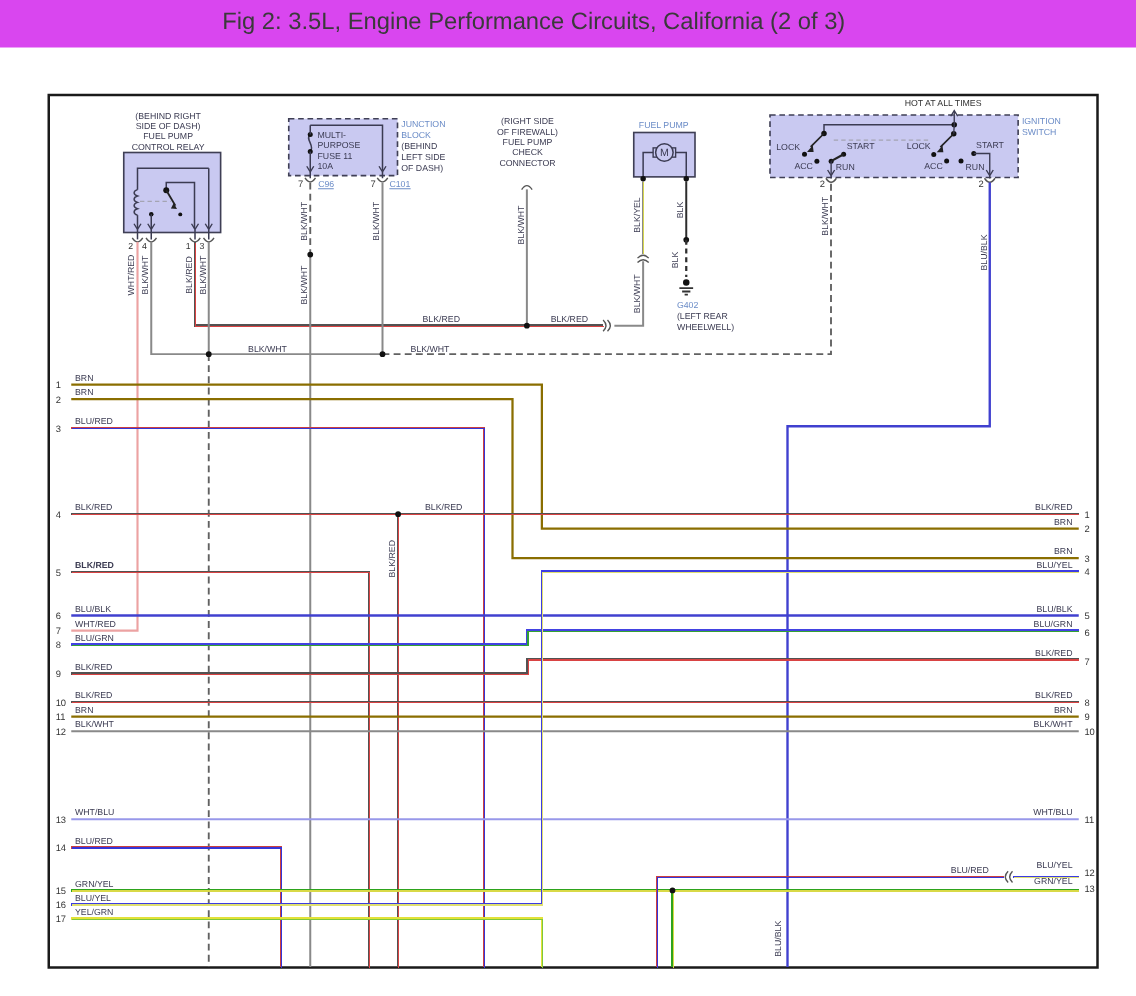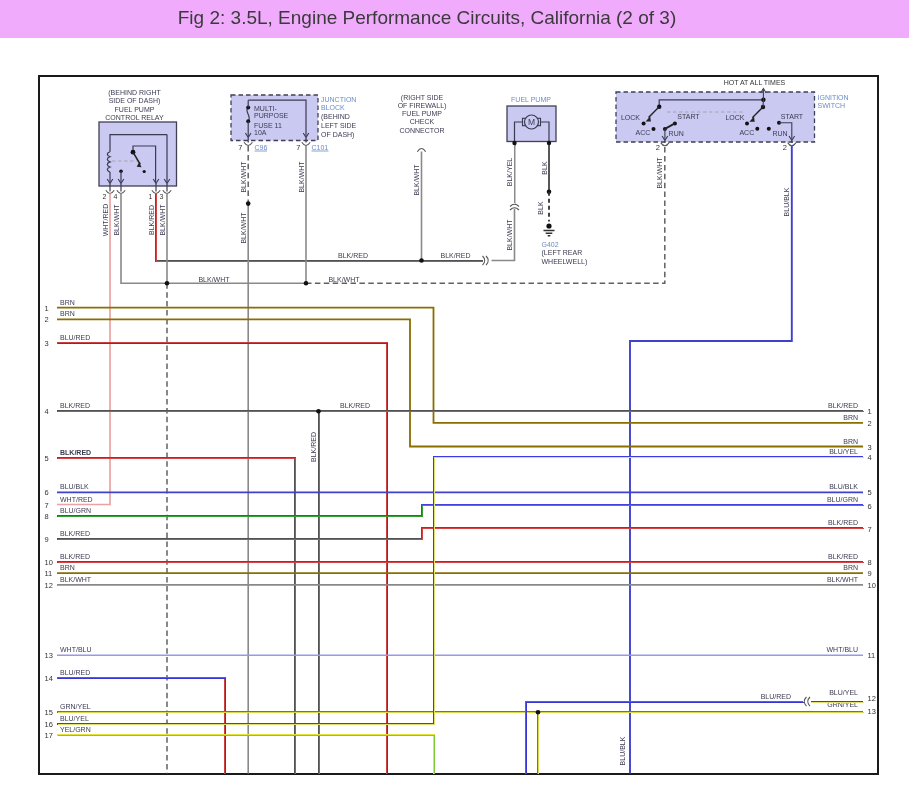--- a/index.html
+++ b/index.html
@@ -1,15 +1,15 @@
 <!DOCTYPE html>
 <html><head><meta charset="utf-8"><style>
 html,body{margin:0;padding:0;background:#fff;width:909px;height:797px;overflow:hidden}
 *{font-family:"Liberation Sans",sans-serif}
-#titlebar{position:absolute;left:0;top:0;width:909px;height:38px;background:#f0abfc}
+#titlebar{position:absolute;left:0;top:0;width:909px;height:38px;background:#d946ef}
 #title{position:absolute;left:0;top:7px;width:854px;text-align:center;font-size:19px;color:#3a3a3a}
 #frame{position:absolute;left:38px;top:75px;width:841px;height:700px;border:2px solid #1a1a1a;box-sizing:border-box}
 svg{position:absolute;left:0;top:0}
 </style></head>
 <body>
 <div id="titlebar">
     <div id="title">Fig 2: 3.5L, Engine Performance Circuits, California (2 of 3)</div>
   </div>
 <div id="frame"></div>
 <svg width="909" height="797" viewBox="0 0 909 797">

